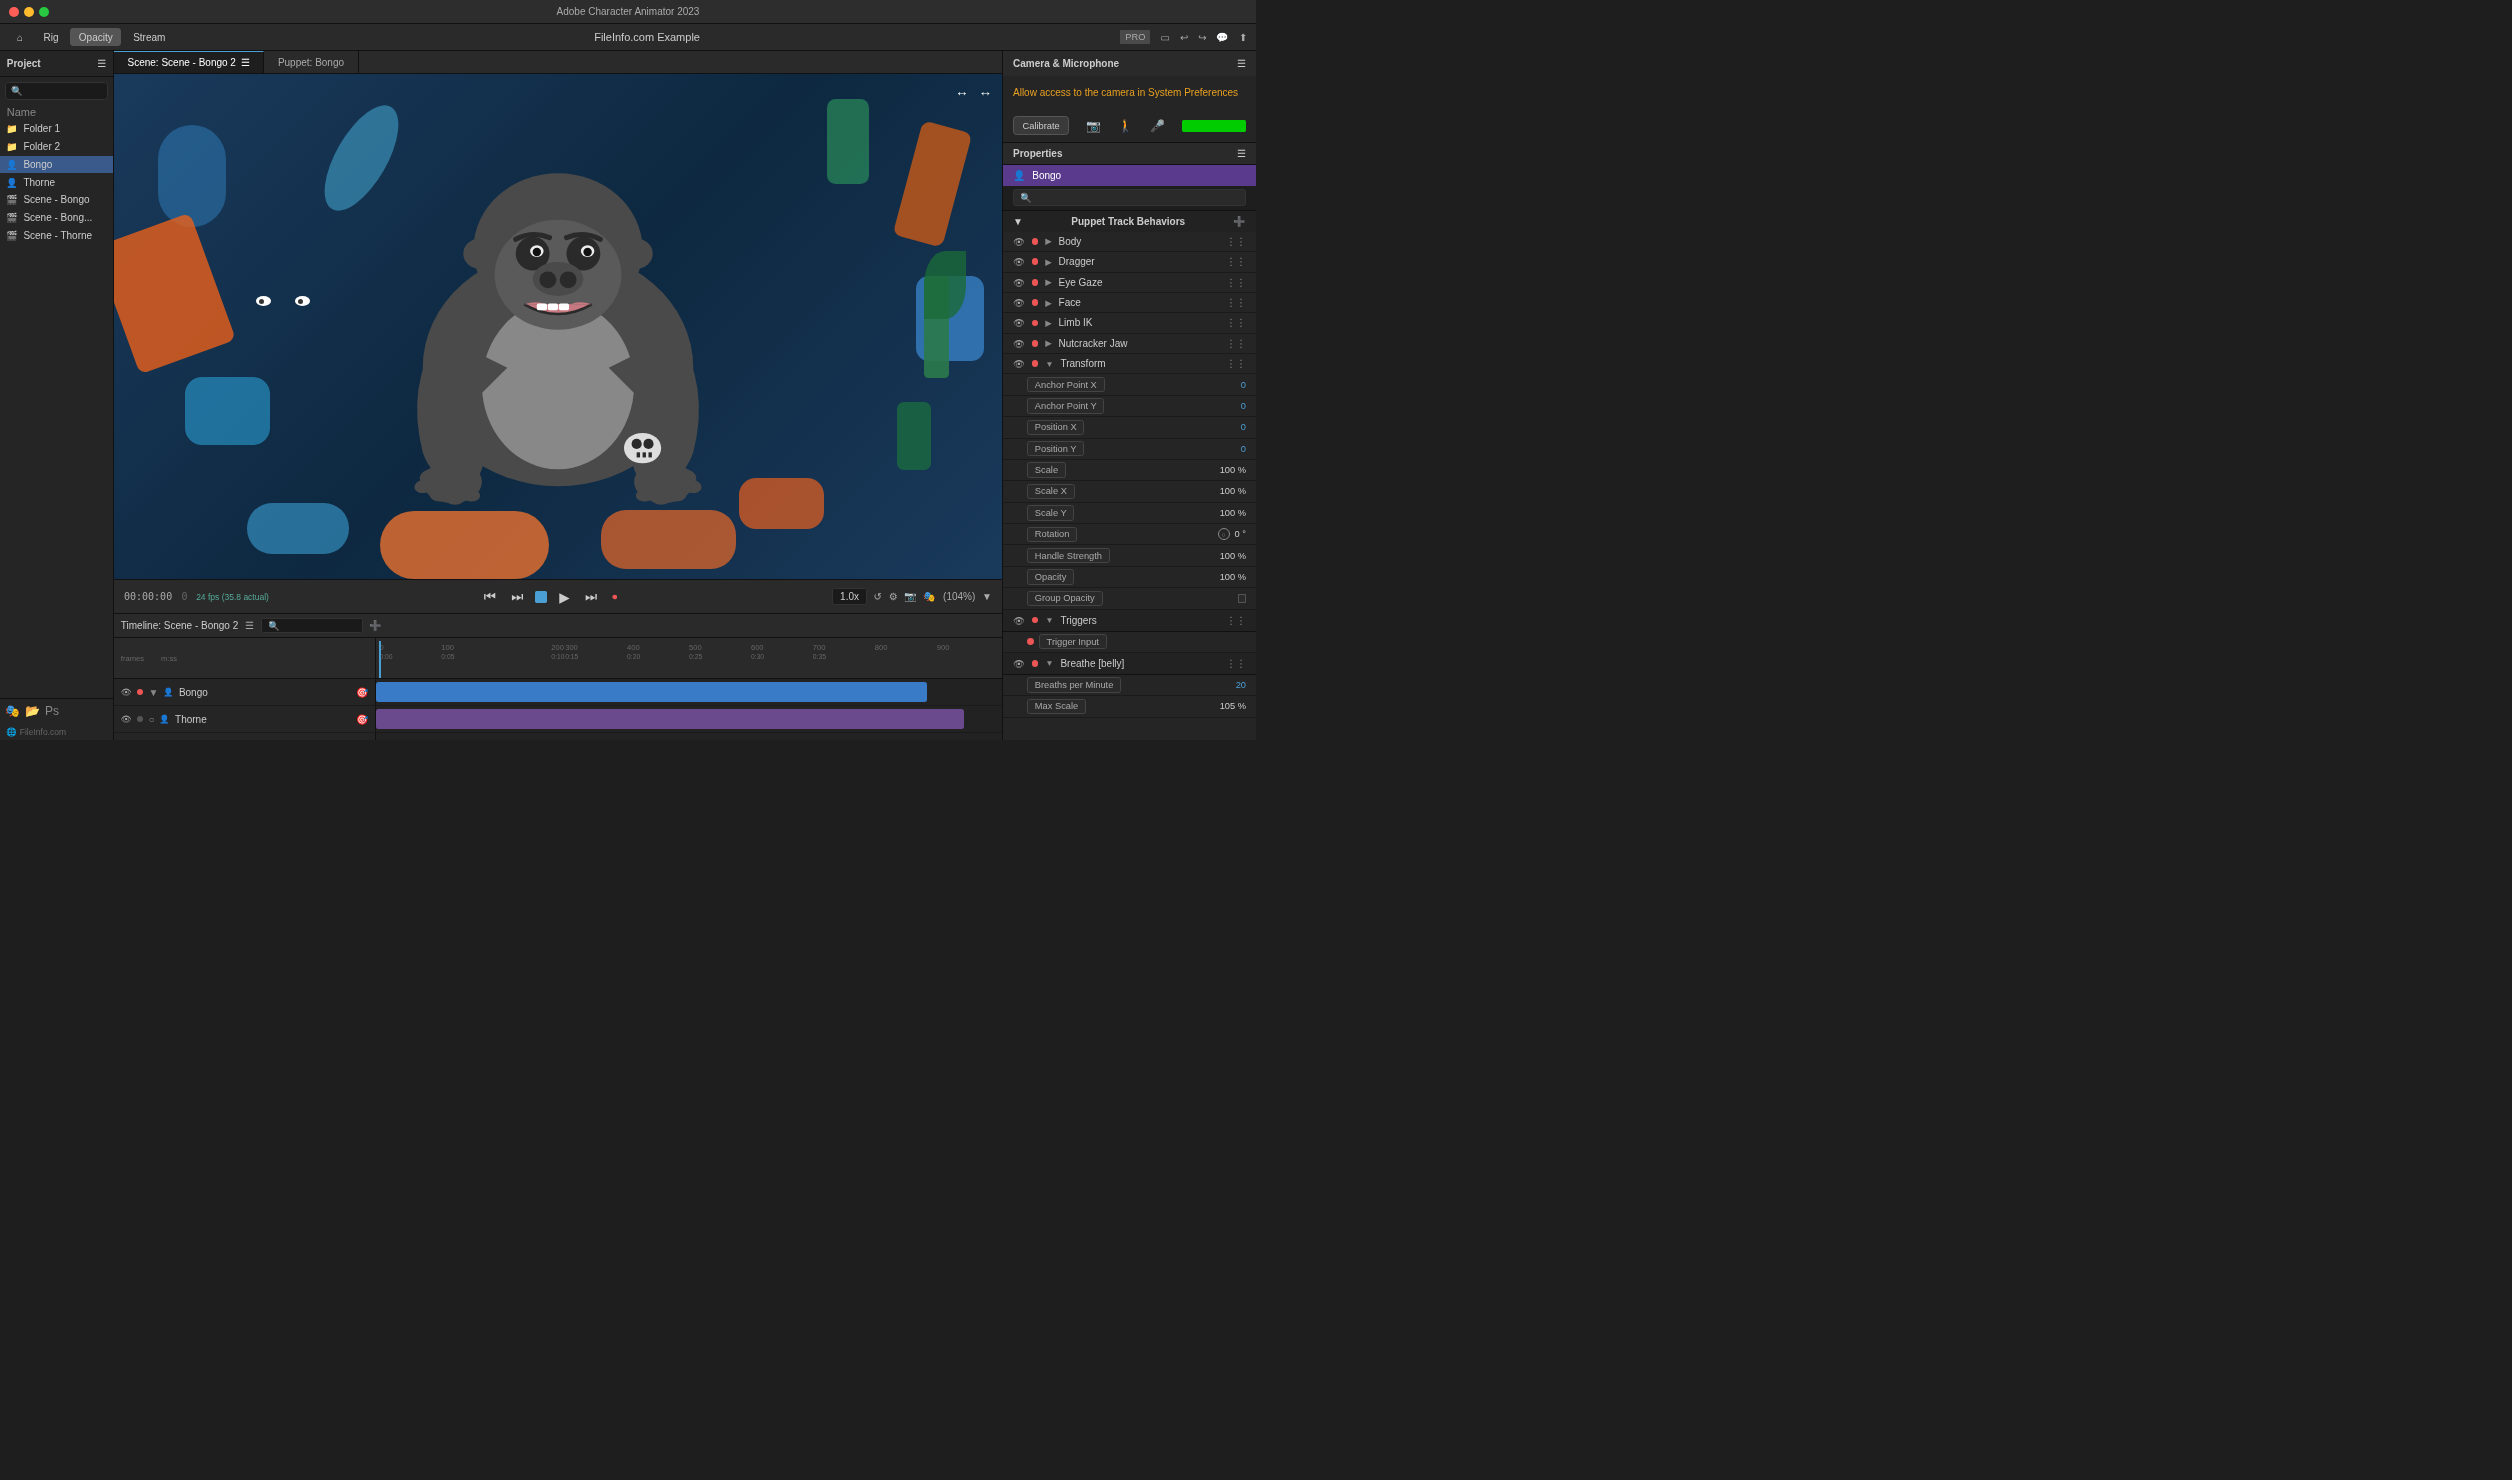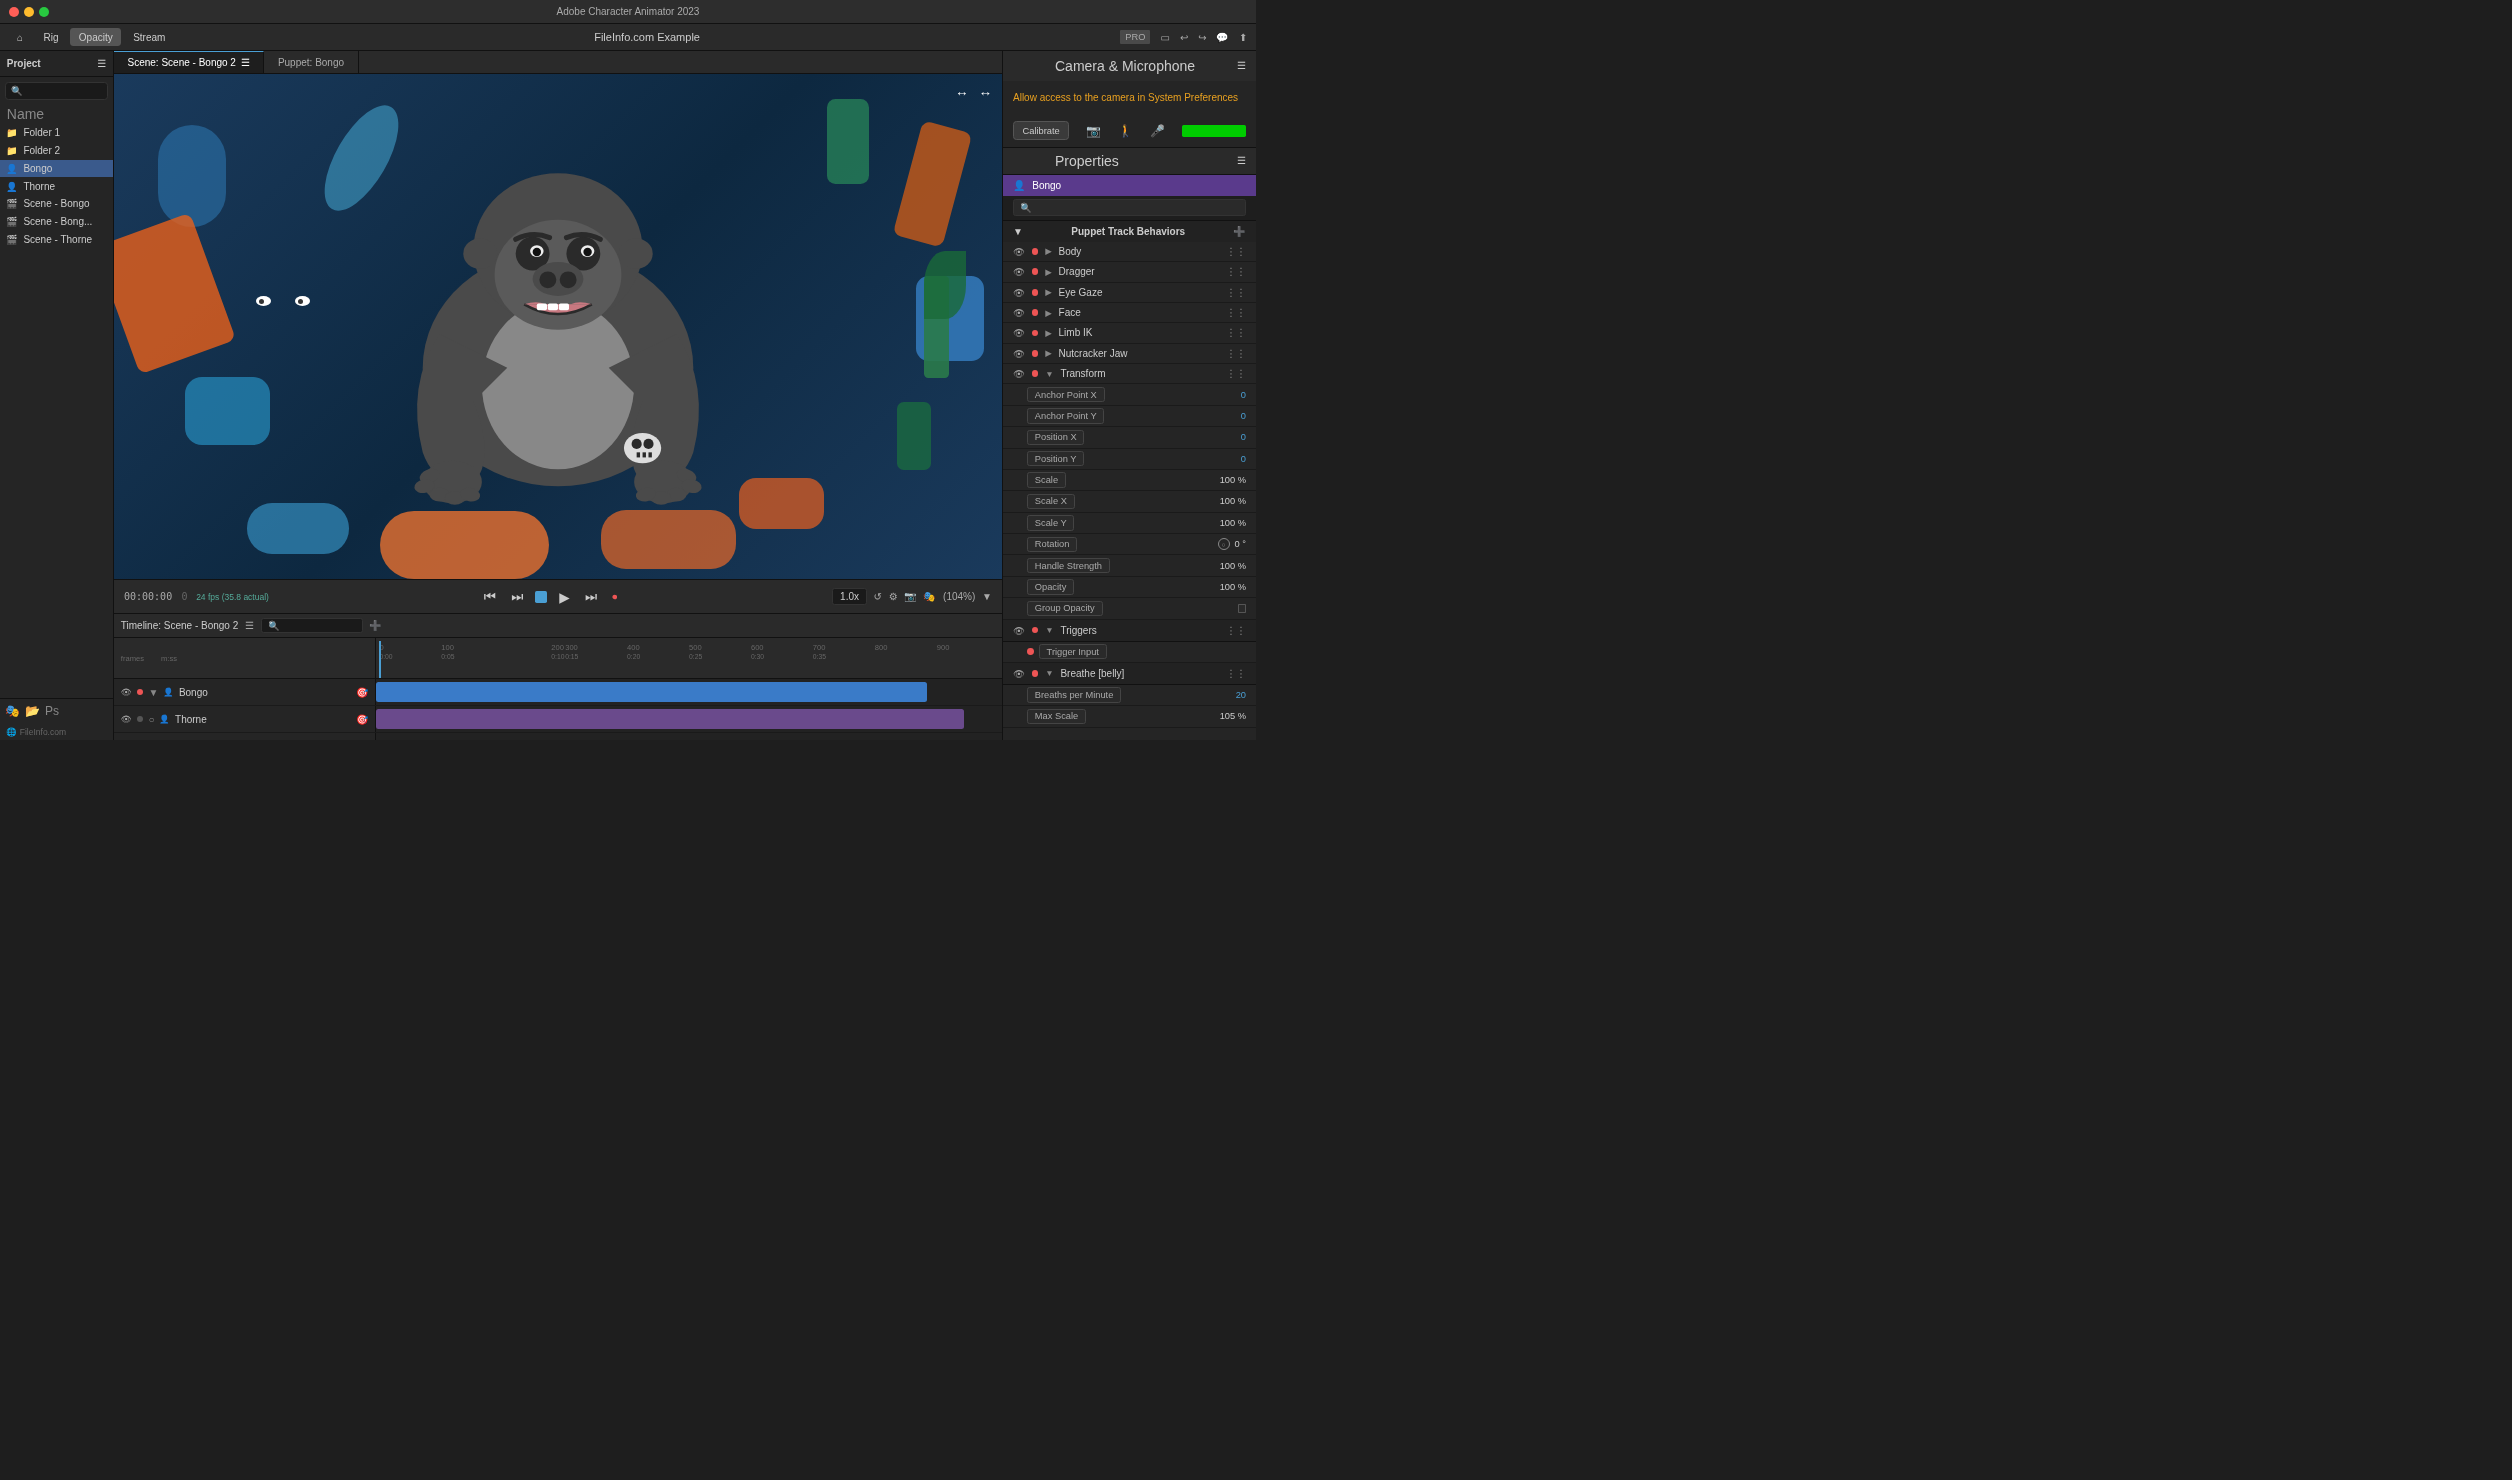--- a/index.html
+++ b/index.html
@@ -120,21 +120,21 @@
       border-radius: 3.4px;
       padding: 2.5px 5px;
       color: #aaa;
       font-size: 9.3px;
       display: flex;
       align-items: center;
     }
     .col-label {
       padding: 1.7px 6.8px;
       color: #888;
-      font-size: 14px;
+      font-size: 11px;
     }
     .sidebar-item {
       padding: 3.4px 6.8px;
       display: flex;
       align-items: center;
       gap: 5px;
       cursor: pointer;
       font-size: 10px;
       color: #ccc;
     }
@@ -348,21 +348,21 @@
     .panel-section {
       border-bottom: 0.8px solid #111;
     }
     .panel-header {
       padding: 6.8px 10px;
       display: flex;
       align-items: center;
       justify-content: space-between;
       background: #2a2a2a;
     }
-    .panel-title { color: #ccc; font-size: 14px; font-weight: 400; margin-left: 42px; }
+    .panel-title { color: #ccc; font-size: 10px; font-weight: 700; }
     .camera-access-msg {
       padding: 10px;
       color: #e8a020;
       font-size: 10px;
       line-height: 1.4;
     }
     .camera-controls {
       padding: 6.8px 10px;
       display: flex;
       align-items: center;

